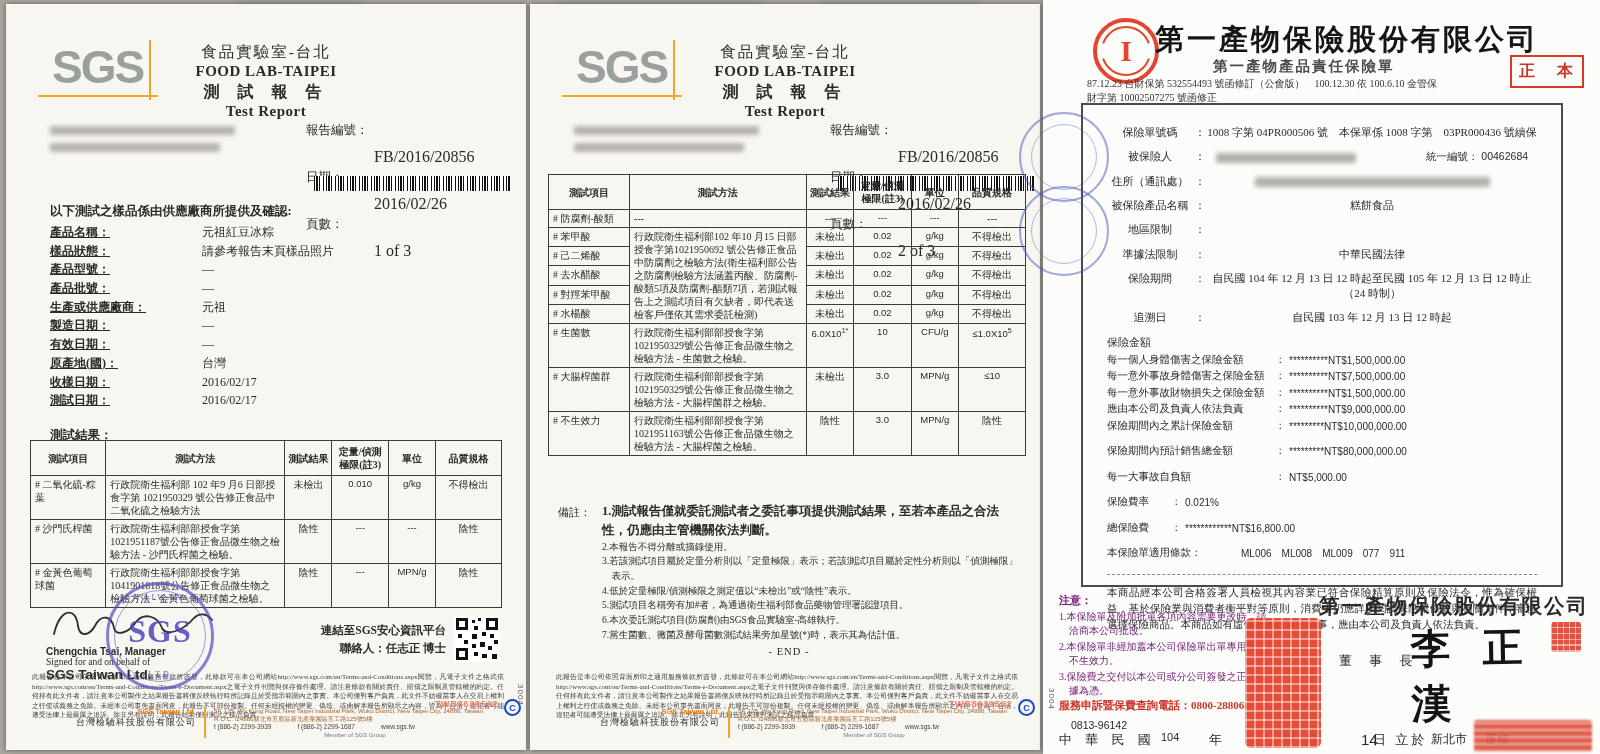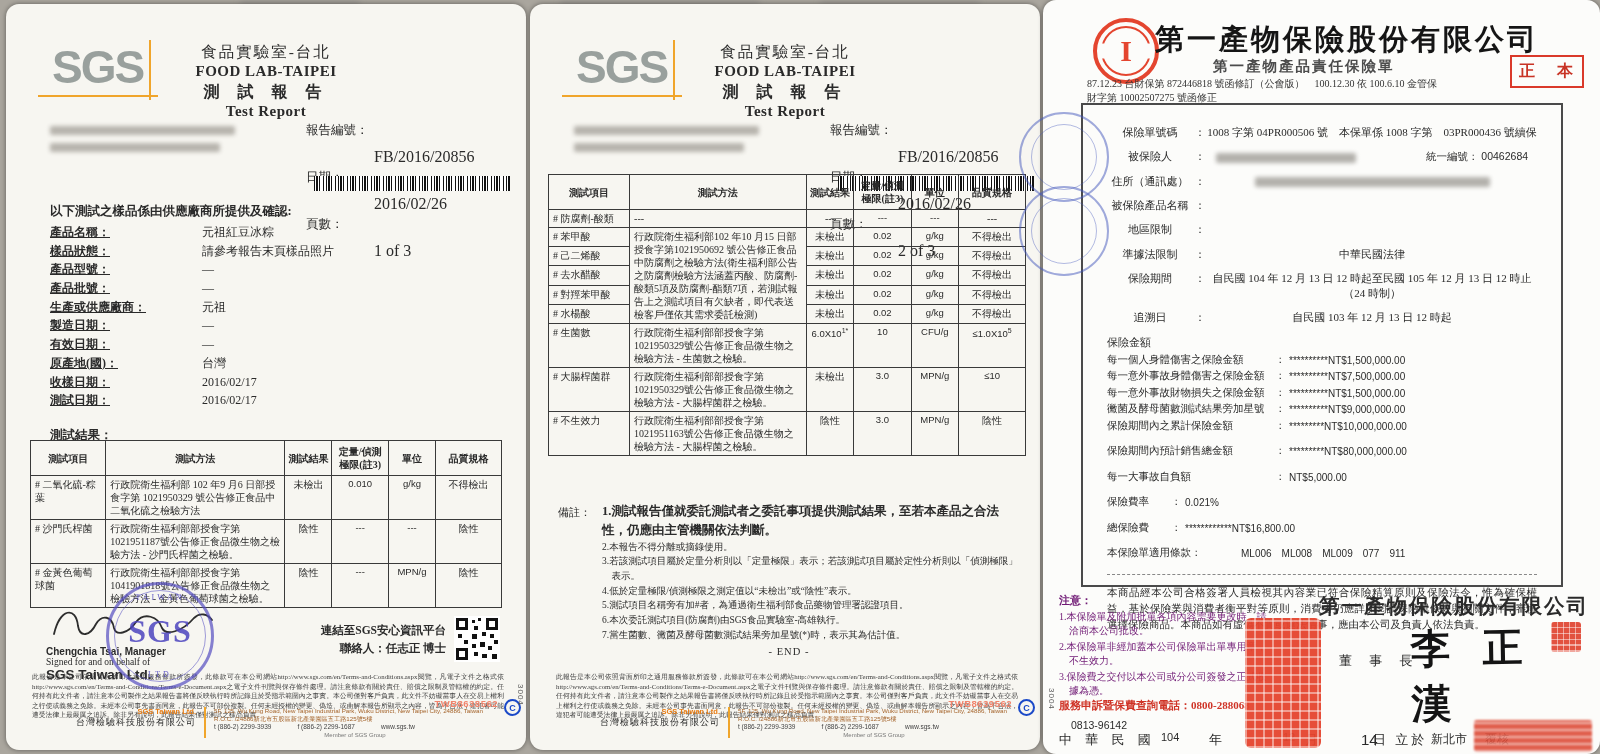--- a/index.html
+++ b/index.html
@@ -1,18 +1,18 @@
 <!DOCTYPE html>
 <html><head>
 <meta charset="utf-8">
 <style>
   html,body{margin:0;padding:0;}
   body{width:1600px;height:754px;background:#aaa69e;position:relative;overflow:hidden;
        font-family:"Liberation Serif","DejaVu Serif",serif;color:#2a2a2a;}
-  .page{position:absolute;background:#f7f6f1;box-shadow:0 0 5px rgba(0,0,0,.45);border-radius:13px;}
+  .page{position:absolute;background:#f7f6f1;box-shadow:0 0 5px rgba(0,0,0,.45);}
   #p1{left:6px;top:4px;width:520px;height:746px;}
   #p2{left:530px;top:4px;width:510px;height:746px;}
   #p3{left:1043px;top:0;width:557px;height:754px;background:#fcfcfa;}
   .smudge{position:absolute;background:#8f8d88;filter:blur(3px);opacity:.55;border-radius:3px;}
 
   
   .sgs-logo{position:absolute;left:46px;top:40px;font-family:"Liberation Sans",sans-serif;
     font-weight:bold;font-size:46px;line-height:1;color:#99a09d;letter-spacing:-2px;padding-right:8px;}
   .sgs-logo::after{content:"";position:absolute;right:0;top:-4px;width:2px;height:60px;background:#f0a52b;}
   .sgs-logo::before{content:"";position:absolute;left:-14px;bottom:-7px;width:120px;height:2px;background:#f0a52b;}
@@ -473,21 +473,21 @@
   <div class="cmark">C</div>
 </div>
 
 <div class="page" id="p3">
   <div class="fins-logo">
       <span>I</span>
     </div>
   <div class="fins-name">第一產物保險股份有限公司</div>
   <div class="fins-sub">第一產物產品責任保險單</div>
   <div class="fins-rev">
-    <div>87.12.23 台財保第 872446818 號函修訂（公會版）　100.12.30 依 100.6.10 金管保</div>
+    <div>87.12.23 台財保第 532554493 號函修訂（公會版）　100.12.30 依 100.6.10 金管保</div>
     <div>財字第 10002507275 號函修正</div>
   </div>
   <div class="orig">正 本</div>
   <div class="blue-stamp" style="left:-24px;top:112px;"></div>
   <div class="blue-stamp" style="left:-24px;top:186px;"></div>
 
   <div class="pbox">
     <div class="p3row">
         <span class="p3lab">保險單號碼</span>
         <span class="p3col">：</span>
@@ -499,20 +499,21 @@
         <span class="p3val"><span class="redact2" style="width:140px;"></span><span class="taxid">統一編號： 00462684</span></span>
       </div>
     <div class="p3row">
         <span class="p3lab">住所（通訊處）</span>
         <span class="p3col">：</span>
         <span class="p3val"><span class="redact2" style="width:235px;"></span></span>
       </div>
     <div class="p3row">
         <span class="p3lab">被保險產品名稱</span>
         <span class="p3col">：</span>
+        <span class="p3val">糕餅食品</span>
       </div>
     <div class="p3row">
         <span class="p3lab">地區限制</span>
         <span class="p3col">：</span>
       </div>
     <div class="p3row">
         <span class="p3lab">準據法限制</span>
         <span class="p3col">：</span>
         <span class="p3val">中華民國法律</span>
       </div>
@@ -537,21 +538,21 @@
         <span class="alab">每一意外事故身體傷害之保險金額</span>
         <span class="acol">：</span>
         <span class="aval">**********NT$7,500,000.00</span>
       </div>
     <div class="arow">
         <span class="alab">每一意外事故財物損失之保險金額</span>
         <span class="acol">：</span>
         <span class="aval">**********NT$1,500,000.00</span>
       </div>
     <div class="arow">
-        <span class="alab">黴菌及酵母菌數測試結果旁加星號</span>
+        <span class="alab">應由本公司及負責人依法負責</span>
         <span class="acol">：</span>
         <span class="aval">**********NT$9,000,000.00</span>
       </div>
     <div class="arow">
         <span class="alab">保險期間內之累計保險金額</span>
         <span class="acol">：</span>
         <span class="aval">*********NT$10,000,000.00</span>
       </div>
     <div class="arow gap8">
         <span class="alab">保險期間內預計銷售總金額</span>

